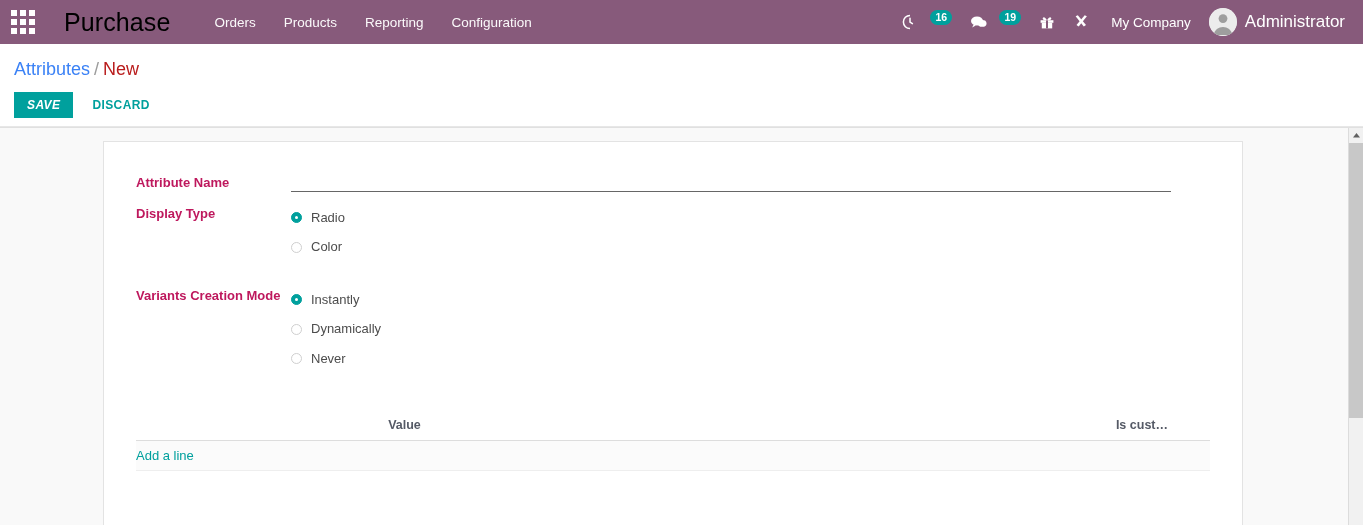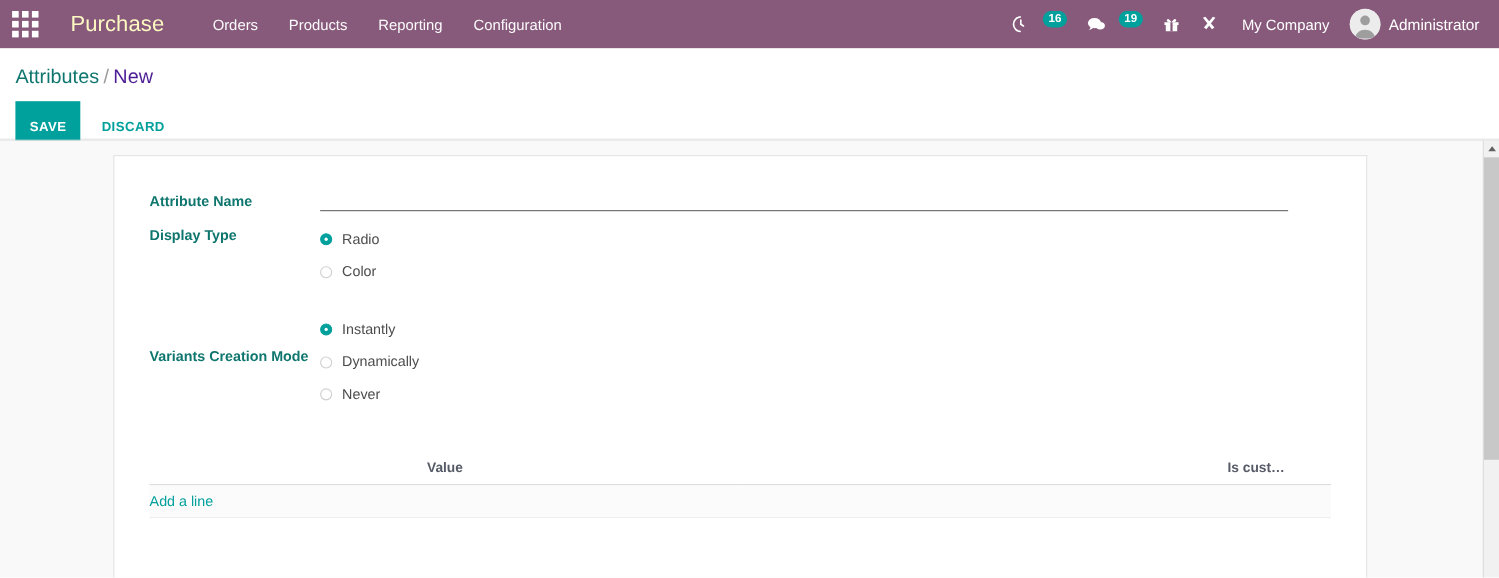--- a/index.html
+++ b/index.html
@@ -27,22 +27,22 @@
   }
   .apps-grid {
     display: grid;
     grid-template-columns: repeat(3, 6px);
     grid-template-rows: repeat(3, 6px);
     gap: 3px;
   }
   .apps-grid i { display: block; width: 6px; height: 6px; background: #ffffff; }
 
   .brand {
-    font-size: 20px; font-weight: normal;
-    color: #fef9c3; letter-spacing: .1px;
+    font-size: 25px; font-weight: normal;
+    color: #000000; letter-spacing: .1px;
     margin-left: 18px; margin-right: 44px;
     cursor: pointer; white-space: nowrap;
   }
   .menu-items { display: flex; align-items: center; gap: 28px; }
   .menu-item {
     font-size: 13.5px; color: #ffffff;
     cursor: pointer; white-space: nowrap; opacity: .97;
   }
 
   .nav-right {
@@ -77,47 +77,47 @@
   }
   .user-menu {
     display: flex; align-items: center; gap: 8px;
     padding: 0 8px 0 6px; cursor: pointer;
   }
   .avatar {
     width: 28px; height: 28px; border-radius: 50%;
     background: #e8e8e8; overflow: hidden;
     display: block;
   }
-  .user-name { font-size: 14px; color: #ffffff; white-space: nowrap; }
+  .user-name { font-size: 17px; color: #ffffff; white-space: nowrap; }
 
   
   .control-panel {
     position: absolute; top: 44px; left: 0;
     width: 1363px; height: 83px;
     background: #ffffff;
     border-bottom: 1px solid #e7e7e7;
   }
   .breadcrumb {
     position: absolute; top: 14px; left: 14px;
     font-size: 18px; line-height: 22px;
     white-space: nowrap;
   }
-  .bc-link { color: #0f766e; cursor: pointer; }
+  .bc-link { color: #3b82f6; cursor: pointer; }
   .bc-sep  { color: #9b9b9b; margin: 0 4px; }
-  .bc-current { color: #4c1d95; }
+  .bc-current { color: #b91c1c; }
 
   .btn-row {
     position: absolute; top: 92px; left: 14px;
     display: flex; align-items: center; gap: 6px;
   }
   .btn-save {
     background: #00A09D; color: #ffffff;
     font-size: 12px; font-weight: bold; letter-spacing: .4px;
-    padding: 16px 13px; border: none; border-radius: 0;
-    cursor: pointer; line-height: 14px;
+    padding: 6px 13px; border: none; border-radius: 0;
+    cursor: pointer; line-height: 14px; font-style: italic;
   }
   .btn-discard {
     background: transparent; color: #00A09D;
     font-size: 12px; font-weight: bold; letter-spacing: .4px;
     padding: 6px 13px; border: none;
     cursor: pointer; line-height: 14px; text-align: center;
   }
 
   
   .content-area {
@@ -132,21 +132,21 @@
     background: #ffffff;
     border: 1px solid #e3e3e3;
     border-bottom: none;
   }
   .sheet-inner { padding: 30px 32px 0 32px; }
 
   
   .form-row { display: flex; align-items: flex-start; }
   .form-label {
     width: 155px; flex: 0 0 155px;
-    font-size: 13px; font-weight: bold; color: #0f766e;
+    font-size: 13px; font-weight: bold; color: #be185d;
     line-height: 20px;
     padding-top: 1px;
   }
   .form-field { flex: 1 1 auto; min-width: 0; }
 
   .text-input-underline {
     width: 880px; height: 20px;
     border: none; border-bottom: 1px solid #666666;
     background: transparent;
     font-size: 13px; color: #333333;
@@ -361,21 +361,21 @@
               <span class="radio-dot"></span>
               <span class="radio-label">Color</span>
             </label>
           </div>
         </div>
       </div>
 
       <div class="group-gap"></div>
 
       <div class="form-row">
-        <div class="form-label" style="width:170px;flex:0 0 170px;margin-top:28px;">Variants Creation Mode</div>
+        <div class="form-label" style="width:170px;flex:0 0 170px;">Variants Creation Mode</div>
         <div class="form-field" style="margin-left:-15px;">
           <div class="radio-group">
             <label class="radio-item">
               <span class="radio-dot checked"></span>
               <span class="radio-label">Instantly</span>
             </label>
             <label class="radio-item">
               <span class="radio-dot"></span>
               <span class="radio-label">Dynamically</span>
             </label>

